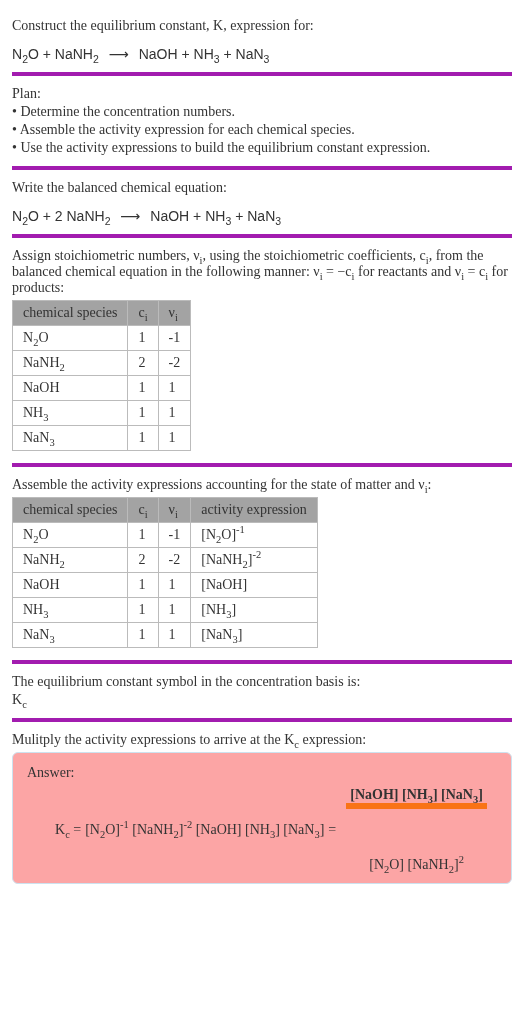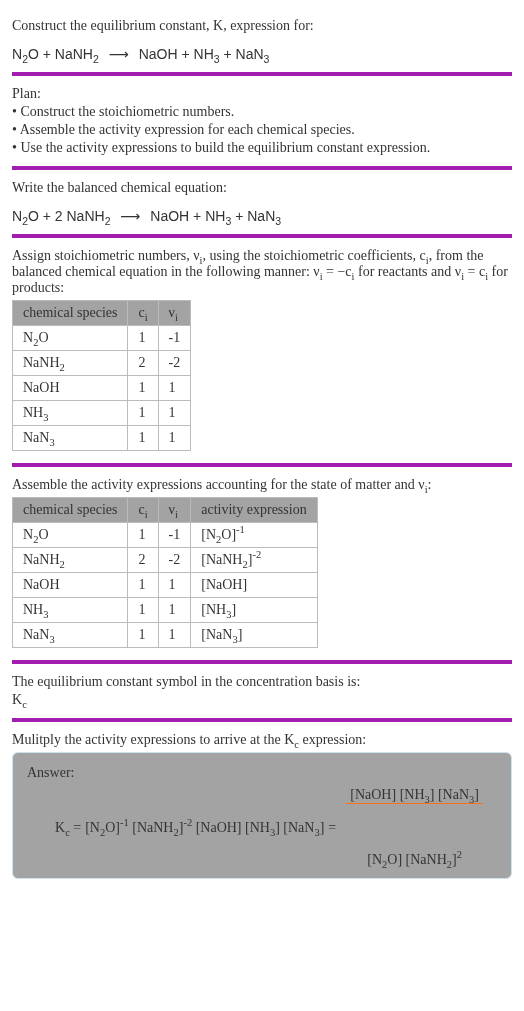--- a/index.html
+++ b/index.html
@@ -28,33 +28,33 @@
     margin: 4px 0;
   }
   table.data th, table.data td {
     border: 1px solid #bbb;
     padding: 4px 10px;
     text-align: left;
     font-weight: normal;
   }
   table.data th { background: #a3a3a3; }
   .answer-box {
-    background: #a3a3a3;
+    background: #fca5a5;
     border: 1px solid #cde2ef;
     border-radius: 6px;
     padding: 10px 14px;
     margin-top: 4px;
   }
   .frac {
     display: inline-block;
     vertical-align: middle;
     text-align: center;
     margin-left: 6px;
   }
-  .frac .num { display: block; border-bottom: 1px solid #f97316; padding: 0 4px; }
+  .frac .num { display: block; border-bottom: 6px solid #f97316; padding: 0 4px; font-weight: bold; }
   .frac .den { display: block; padding: 0 4px; margin-top: 48px; }
   .eq-row {
     display: flex;
     align-items: center;
     flex-wrap: wrap;
     gap: 4px;
     margin-top: 6px;
   }
   .indent { padding-left: 28px; align-items: center; }
   .nowrap { white-space: nowrap; }
@@ -71,21 +71,21 @@
     <span class="nowrap">NaNH<sub>2</sub></span>
     <span class="arrow">⟶</span>
     <span class="nowrap">NaOH</span> +
     <span class="nowrap">NH<sub>3</sub></span> +
     <span class="nowrap">NaN<sub>3</sub></span>
   </div>
 </div>
 
 <div class="section">
   <div class="line">Plan:</div>
-  <div class="line">• <span>Construct the stoichiometric numbers.</span></div>
+  <div class="line">• <span>Determine the concentration numbers.</span></div>
   <div class="line">• <span>Assemble the activity expression for each chemical species.</span></div>
   <div class="line">• <span>Use the activity expressions to build the equilibrium constant expression.</span></div>
 </div>
 
 <div class="section">
   <div class="line">Write the balanced chemical equation:</div>
   <div class="line chem">
     <span class="nowrap">N<sub>2</sub>O</span> + 2
     <span class="nowrap">NaNH<sub>2</sub></span>
     <span class="arrow">⟶</span>

